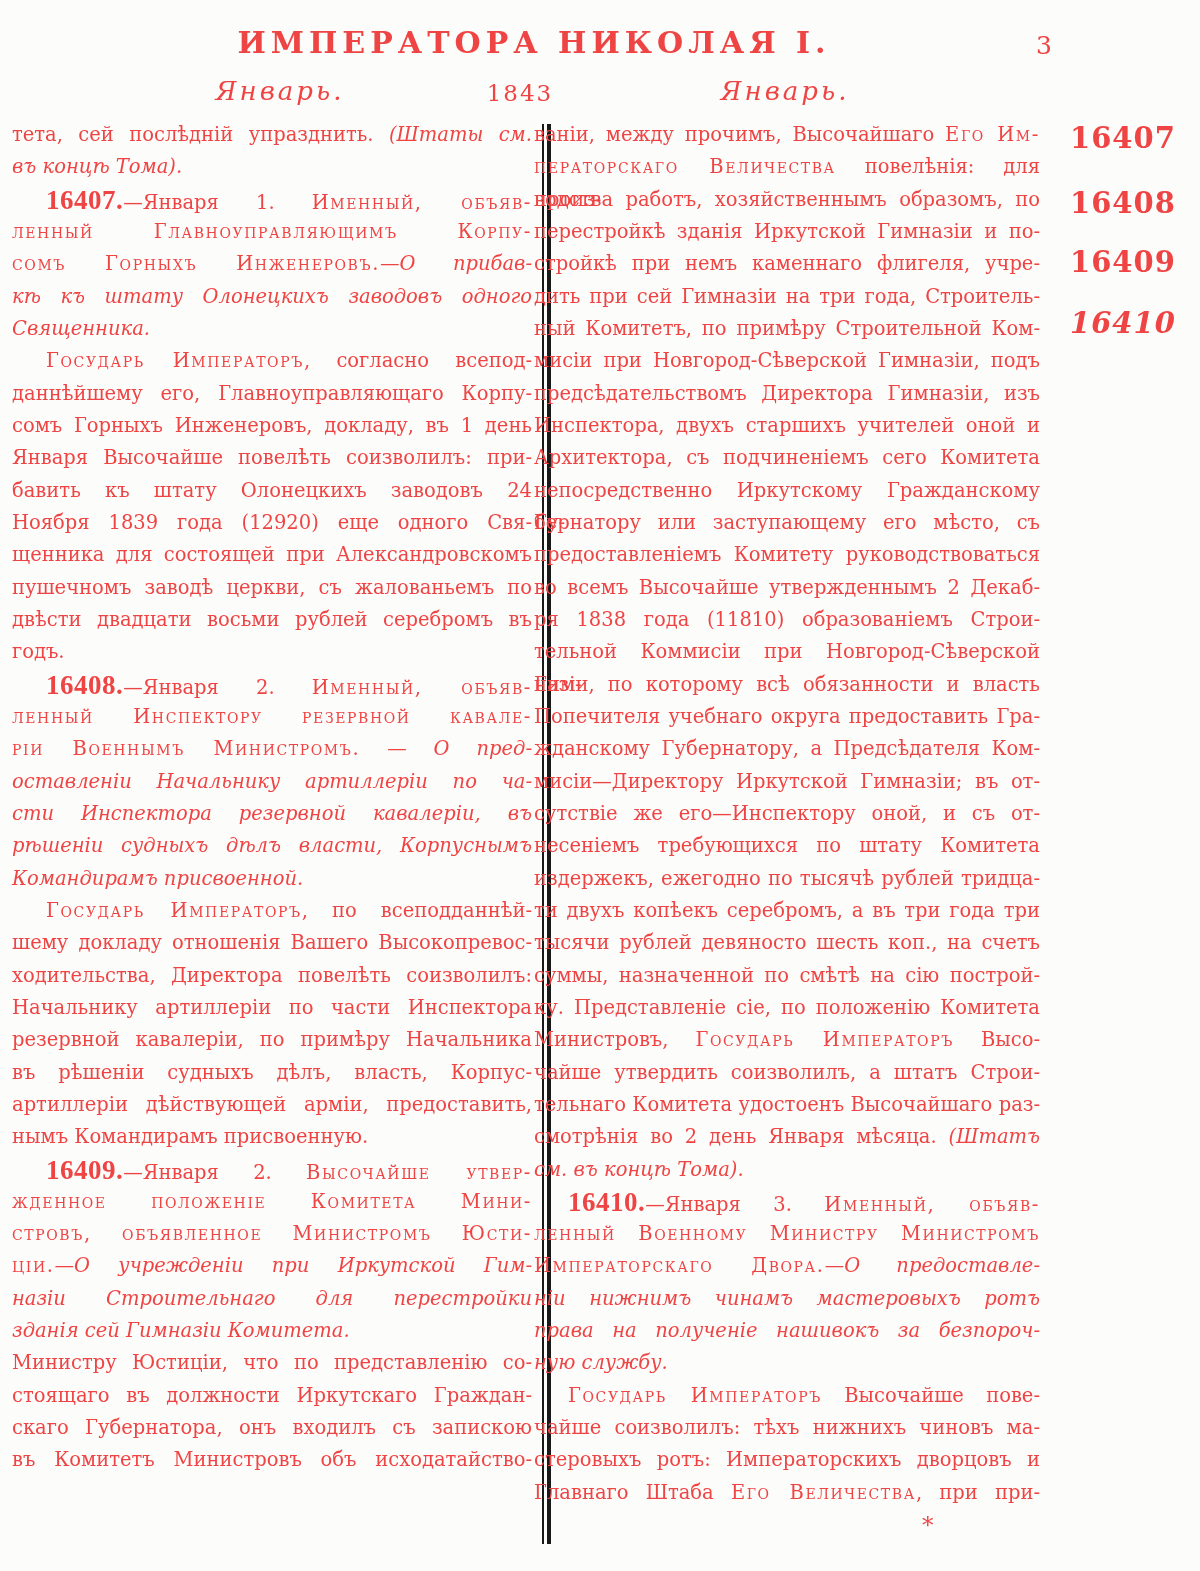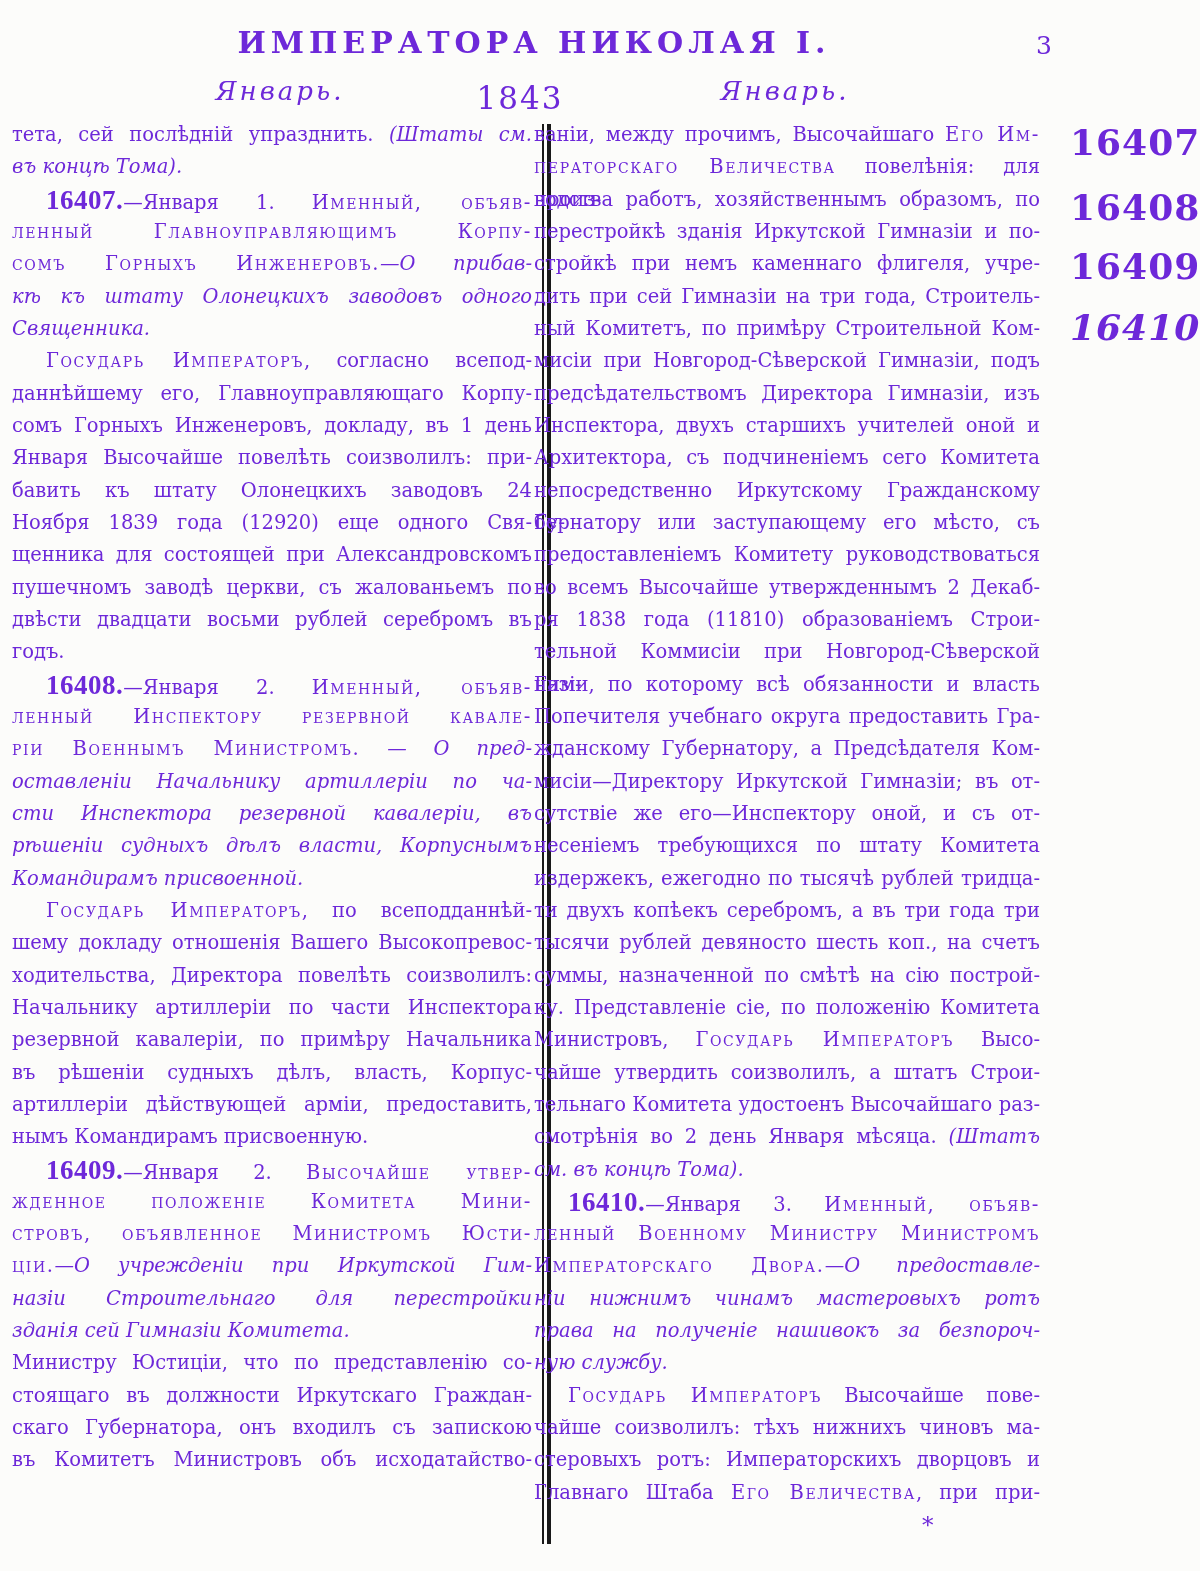--- a/index.html
+++ b/index.html
@@ -1,55 +1,55 @@
 <!DOCTYPE html>
 <html><head>
 <meta charset="utf-8">
 <style>
   html,body { margin:0; padding:0; background:#ffffff; }
   .page {
     position:relative; width:1200px; height:1571px; overflow:hidden;
-    background:#fcfcfa; color:#6d28d9;
+    background:#fcfcfa; color:#ef4444;
     font-family:"DejaVu Serif","Liberation Serif",serif;
   }
   .header-title {
     position:absolute; top:25px; left:0; width:1068px; text-align:center;
     font-size:30px; font-weight:700; letter-spacing:5px; white-space:nowrap;
   }
   .page-number { position:absolute; top:31px; left:1036px; font-size:25px; }
   .month {
     position:absolute; top:76px; font-style:italic; font-size:26px;
     letter-spacing:3px; text-align:center;
   }
   .month-left  { left:185px; width:190px; }
   .month-right { left:690px; width:190px; }
   .year {
     position:absolute; top:80px; left:450px; width:140px; text-align:center;
-    font-size:31px; letter-spacing:2px;
+    font-size:23px; letter-spacing:2px;
   }
   .divider { position:absolute; top:124px; height:1420px; background:#191919; }
   .divider-thin  { left:542px; width:2px; }
   .divider-thick { left:547px; width:4px; }
   .col { position:absolute; top:119px; }
   .col-left  { left:12px;  width:520px; }
   .col-right { left:534px; width:506px; }
   .line {
     font-size:19.5px; line-height:32.33px; height:32.33px;
     text-align:justify; text-align-last:justify; white-space:normal;
   }
   .line.noj  { text-align-last:left; }
   .line.indent { text-indent:34px; }
   .line.star { text-align-last:left; padding-left:388px; font-size:23px; }
   .seg-n { }
   .seg-i { font-style:italic; }
   .seg-c { font-variant:small-caps; letter-spacing:1.6px; }
   .seg-b { font-size:27px; font-weight:700; letter-spacing:0.5px;font-family:Liberation Serif, serif; }
   .margin-number {
-    position:absolute; left:1070px; width:122px; text-align:right;
-    font-weight:700; font-size:36px; letter-spacing:1px;
+    position:absolute; left:1070px; width:122px; text-align:left;
+    font-weight:700; font-size:29px; letter-spacing:1px;
   }
   .mn-1 { top:121px; } .mn-2 { top:186px; } .mn-3 { top:245px; } .mn-4 { top:306px;font-style:italic; }
 </style>
 </head>
 <body>
 
 <div class="page">
   <div class="header-title">ИМПЕРАТОРА НИКОЛАЯ I.</div>
   <div class="page-number">3</div>
   <div class="month month-left">Январь.</div>

